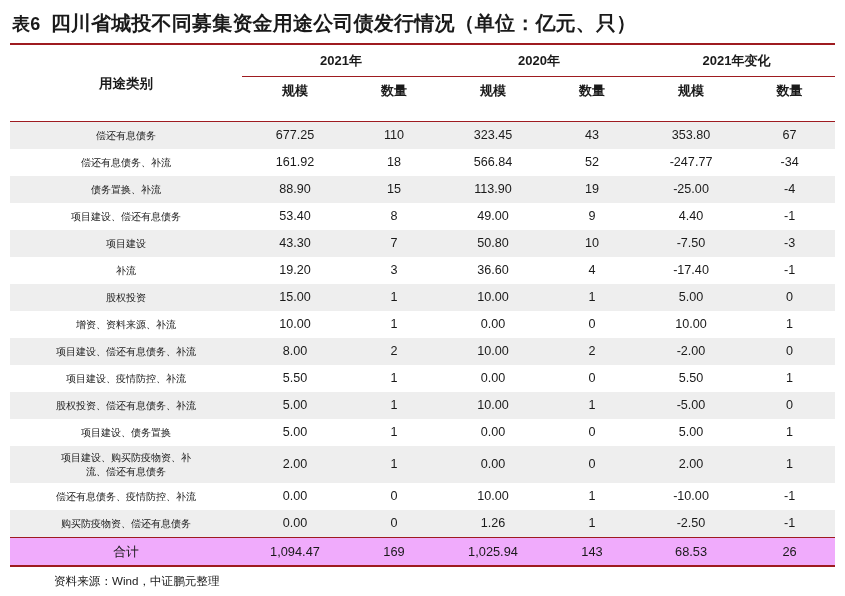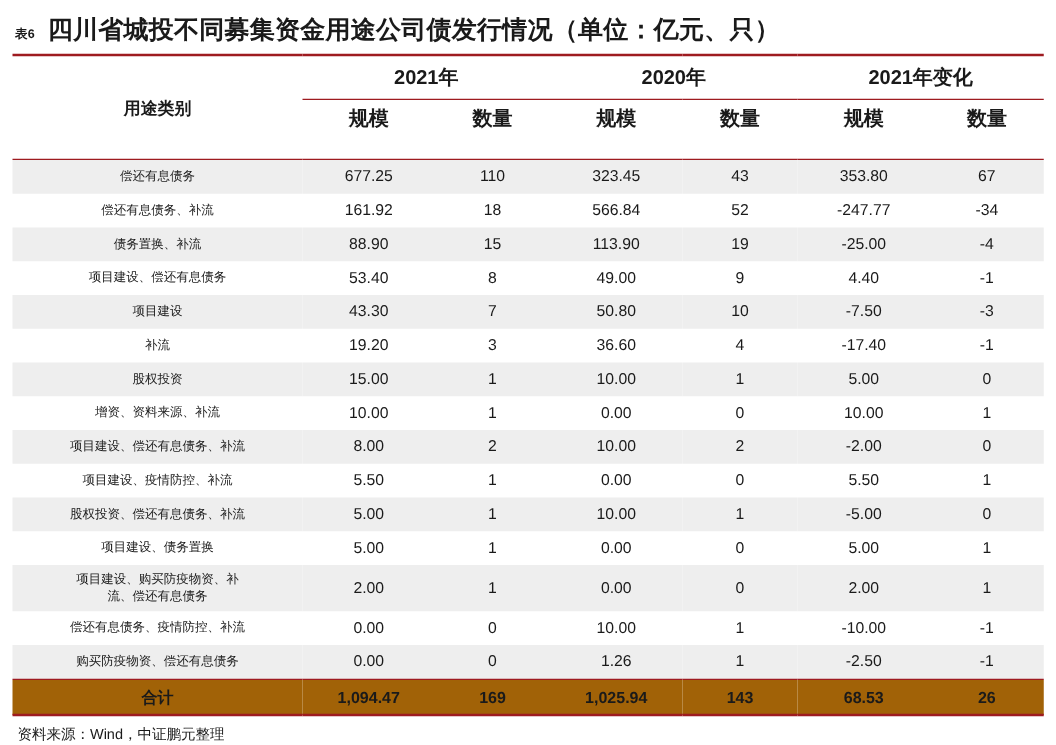--- a/index.html
+++ b/index.html
@@ -21,21 +21,21 @@
     box-sizing: border-box;
     padding: 8px 10px 0 10px;
   }
   .title-row {
     display: flex;
     align-items: baseline;
     gap: 10px;
     padding: 2px 0 6px 2px;
   }
   .title-label {
-    font-size: 10px;
+    font-size: 18px;
     font-weight: bold;
     letter-spacing: 0.3px;
     text-align: right;
   }
   .title-text {
     font-size: 20px;
     font-weight: bold;
     letter-spacing: 0.2px;
   }
   table.main {
@@ -48,21 +48,21 @@
   table.main col.c2 { width: 92px; }
   table.main col.c3 { width: 106px; }
   table.main col.c4 { width: 92px; }
   table.main col.c5 { width: 106px; }
   table.main col.c6 { width: 91px; }
 
   .top-rule {
     border-top: 2.4px solid #9e1b20;
   }
   thead th {
-    font-size: 16px;
+    font-size: 13px;
     font-weight: bold;
     padding: 5px 6px;
     text-align: center;
     vertical-align: middle;
   }
   thead .grp {
     border-bottom: 1.1px solid #9e1b20;
   }
   thead tr.hdr1 th {
     padding-top: 7px;
@@ -84,30 +84,31 @@
     vertical-align: middle;
     line-height: 1.35;
   }
   tbody td.cat {
     font-size: 10px;
   }
   tbody tr.shade td {
     background: #eeeeee;
   }
   tbody tr.total td {
-    font-weight: bold;
+    font-weight: normal;
     border-top: 1.1px solid #9e1b20;
     border-bottom: 2.4px solid #9e1b20;
     font-size: 12.8px;
-    background: #a16207;
+    background: #f0abfc;
   }
   .source {
     font-size: 11.6px;
     padding: 7px 0 0 4px;
     color: #1a1a1a;
+    margin-left: 40px;
   }
   .nowrap2 { white-space: pre-line; }
 </style>
 </head>
 <body>
 
 <div class="page">
 
   <div class="title-row">
     <span class="title-label">表6</span>

